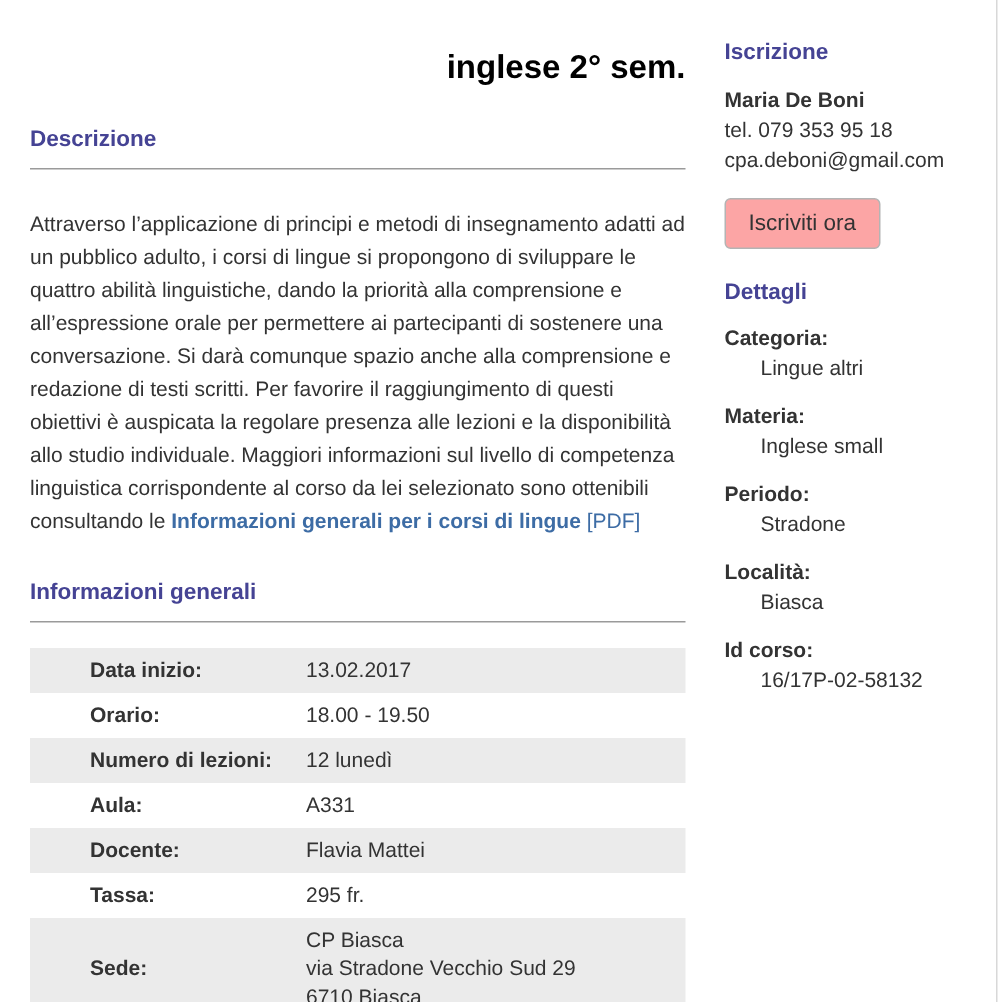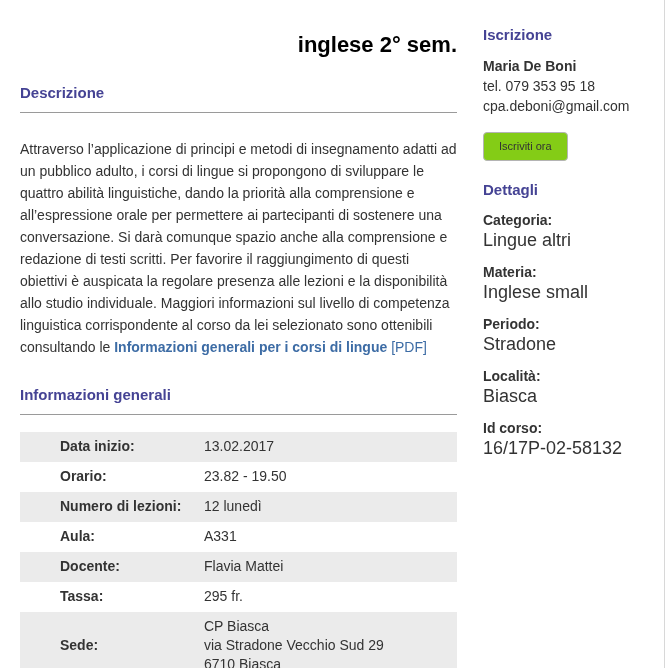--- a/index.html
+++ b/index.html
@@ -84,36 +84,36 @@
     font-weight: bold;
     line-height: 20px;
   }
   .contact-line { font-size: 14px; line-height: 20px; }
 
   .enroll-button {
     display: inline-block;
     margin: 16px 0 20px 0;
     padding: 7px 15px 8px 15px;
     font-family: "Liberation Sans", sans-serif;
-    font-size: 11px;
+    font-size: 15px;
     color: #333333;
-    background: #84cc16;
+    background: #fca5a5;
     border: 1px solid #b4b4b4;
     border-radius: 4px;
     cursor: pointer;
   }
 
   .detail-group { margin-bottom: 14px; }
   .detail-label {
     font-size: 14px;
     font-weight: bold;
     line-height: 18px;
     margin-bottom: 2px;
   }
-  .detail-value { font-size: 18px; line-height: 18px; }
+  .detail-value { font-size: 14px; line-height: 18px; margin-left: 24px; }
 
   .window-edge {
     position: absolute;
     top: 0;
     right: 1px;
     width: 1px;
     height: 668px;
     background: #d8d8d8;
   }
 </style>
@@ -136,21 +136,21 @@
     <hr class="divider">
 
     <table class="info-table">
       <tbody>
         <tr class="stripe">
           <td class="lbl">Data inizio:</td>
           <td class="val">13.02.2017</td>
         </tr>
         <tr>
           <td class="lbl">Orario:</td>
-          <td class="val">23.82 - 19.50</td>
+          <td class="val">18.00 - 19.50</td>
         </tr>
         <tr class="stripe">
           <td class="lbl">Numero di lezioni:</td>
           <td class="val">12 lunedì</td>
         </tr>
         <tr>
           <td class="lbl">Aula:</td>
           <td class="val">A331</td>
         </tr>
         <tr class="stripe">

